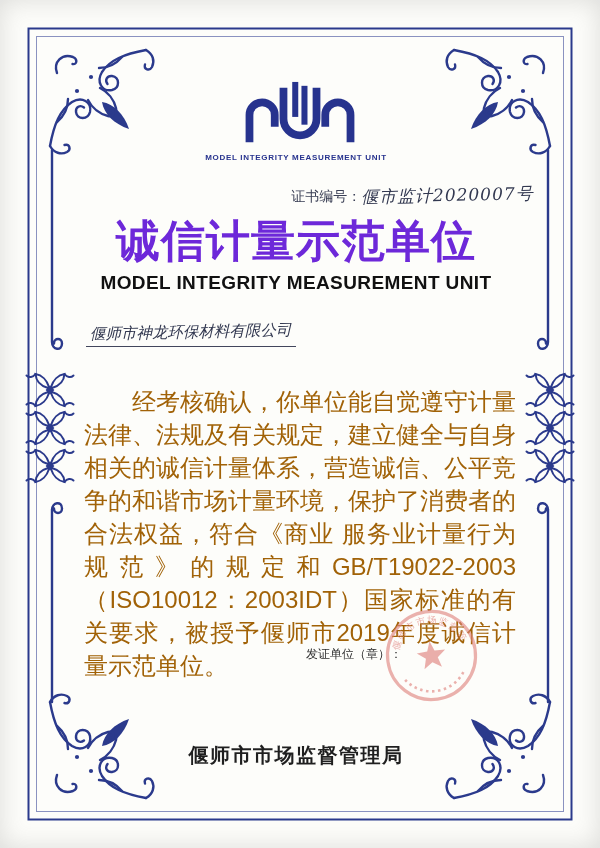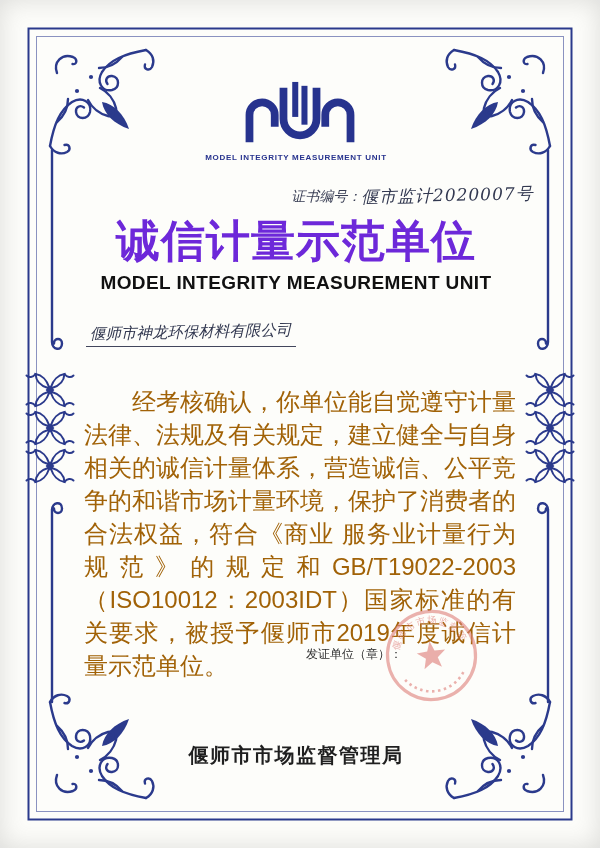--- a/index.html
+++ b/index.html
@@ -18,21 +18,21 @@
 
   
   .logo-wrap{left:238px;top:80px;width:124px;height:68px;}
   .logo-caption{
     top:153px;font-size:8px;font-weight:bold;letter-spacing:.7px;
     color:#27338e;
   }
 
   
   .cert-no{top:184px;right:66px;font-size:14px;color:#2f3448;white-space:nowrap;}
-  .cert-no .label{font-family:"Liberation Serif", serif;color:#3a3f55;font-style:italic;}
+  .cert-no .label{font-family:"Liberation Serif", serif;color:#3a3f55;}
   .hand{
     font-family:"DejaVu Serif", serif;
     font-style:italic;color:#323850;
     display:inline-block;transform:rotate(-1.2deg);
     letter-spacing:1px;
   }
   .cert-no .hand{font-size:17px;}
 
   
   .title-zh{

